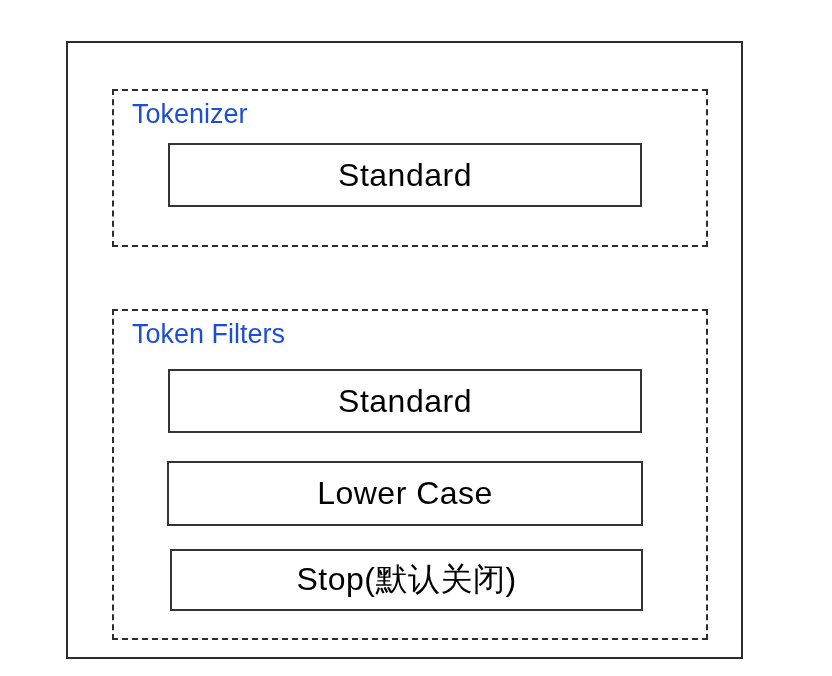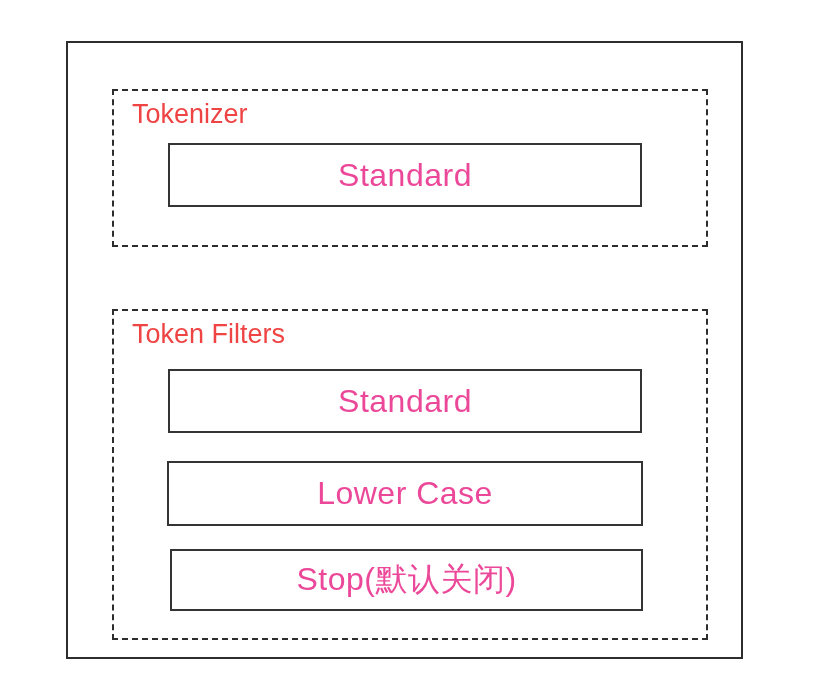--- a/index.html
+++ b/index.html
@@ -41,35 +41,35 @@
     top: 266px;
     width: 596px;
     height: 331px;
   }
   .group-label {
     position: absolute;
     left: 18px;
     top: 7px;
     font-size: 27px;
     line-height: 1.2;
-    color: #ef4444;
+    color: #1d4ed8;
     white-space: nowrap;
   }
   .node {
     position: absolute;
     border: 2px solid #343434;
     box-sizing: border-box;
     background: #ffffff;
     display: flex;
     align-items: center;
     justify-content: center;
   }
   .node span {
     font-size: 32px;
-    color: #ec4899;
+    color: #000000;
     letter-spacing: 0.5px;
     white-space: nowrap;
   }
   .node-tok-standard { left: 54px; top: 52px; width: 474px; height: 64px; }
   .node-f-standard   { left: 54px; top: 58px; width: 474px; height: 64px; }
   .node-f-lowercase  { left: 53px; top: 150px; width: 476px; height: 65px; }
   .node-f-stop       { left: 56px; top: 238px; width: 473px; height: 62px; }
 </style>
 </head>
 <body>

